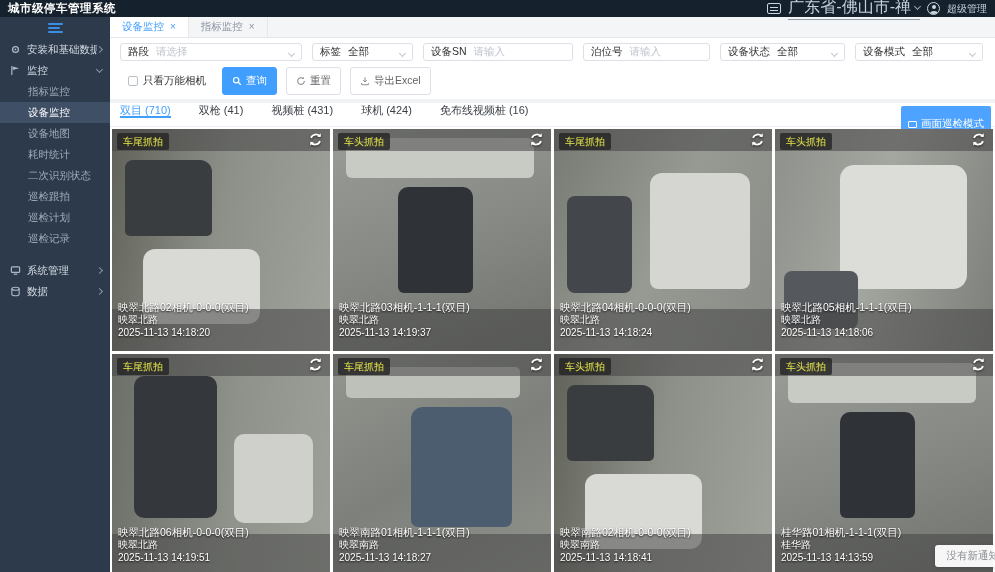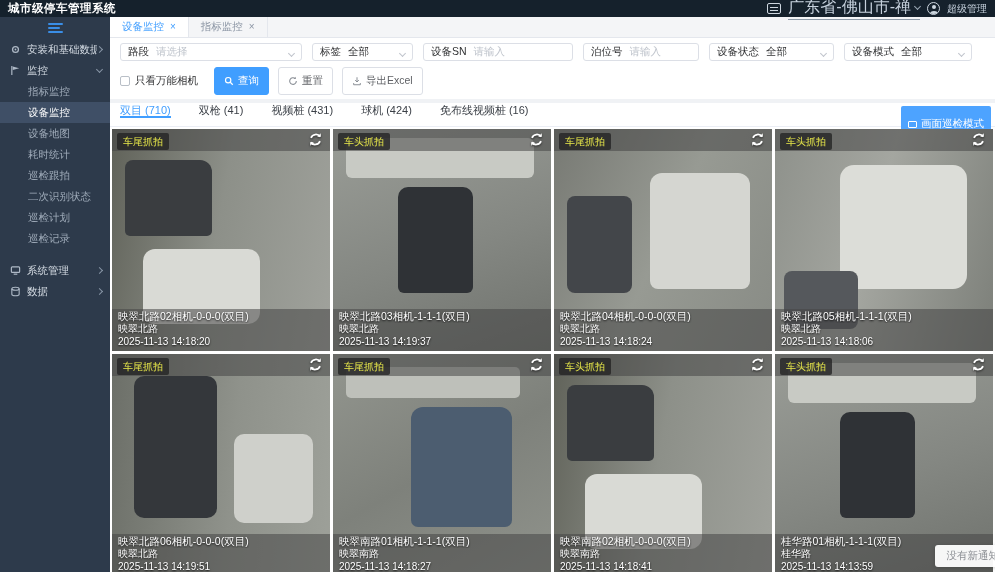--- a/index.html
+++ b/index.html
@@ -64,22 +64,22 @@
   .filter-card { background:#fff; padding:5px 10px 4px; flex:none; }
   .frow { display:flex; align-items:center; }
   .fgroup { display:flex; align-items:center; height:18px; border:1px solid #dcdfe6;
     border-radius:3px; margin-right:10px; background:#fff; overflow:hidden; }
   .fgroup .flabel { padding:0 7px; color:#303133; white-space:nowrap; font-size:10.5px; }
   .fgroup .fvalue { color:#303133; font-size:10.5px; white-space:nowrap; }
   .fgroup .fph { color:#bfc4cc; font-size:10.5px; white-space:nowrap; }
   .fgroup .fchev { margin:0 7px 0 auto; }
   .fgroup .fchev .chev { border-color:#c0c4cc; }
   .g-road{width:182px;} .g-tag{width:101px;} .g-sn{width:150px;}
-  .g-berth{width:116px;} .g-status{width:125px;} .g-mode{width:128px; margin-right:0;}
-  .frow2 { margin-top:6px; }
+  .g-berth{width:127px;} .g-status{width:125px;} .g-mode{width:128px; margin-right:0;}
+  .frow2 { margin-top:6px;margin-left:8px; }
   .ckbox { width:10px; height:10px; border:1px solid #b9bfc7; border-radius:2px; background:#fff;
     margin-right:5px; flex:none; cursor:pointer; }
   .cklabel { font-size:10.5px; color:#303133; margin-right:16px; }
   .btn { display:inline-flex; align-items:center; gap:4px; height:28px; padding:0 9px;
     border-radius:3px; font-size:10.5px; cursor:pointer; border:1px solid #dcdfe6;
     background:#fff; color:#606266; margin-right:9px; }
   .btn.primary { background:#409eff; border-color:#409eff; color:#fff; }
   .btn svg { width:10px; height:10px; display:block; }
   
   .gapline { height:4px; background:#f0f2f5; flex:none; }
@@ -119,21 +119,21 @@
   .v6::before { left:36%; top:24%; width:46%; height:54%; background:#4c5d70; border-radius:12px 12px 7px 7px; }
   .v6::after  { left:6%; top:6%; width:80%; height:14%; background:#bec0ba; border-radius:5px; }
   .strip { position:absolute; left:0; right:0; background:rgba(70,70,70,.55); z-index:1; }
   .strip.top { top:0; height:22px; }
   .strip.bot { bottom:0; height:42px; }
   .badge { position:absolute; z-index:2; top:4px; left:5px; background:rgba(35,35,35,.78);
     color:#e9e94a; font-size:10px; padding:1.5px 6px; border-radius:2px; white-space:nowrap; }
   .refresh { position:absolute; z-index:2; top:3px; right:7px; width:15px; height:15px; cursor:pointer;
     filter:drop-shadow(0 1px 1px rgba(0,0,0,.6)); }
   .refresh svg { width:15px; height:15px; display:block; }
-  .caption { position:absolute; z-index:2; left:6px; right:6px; bottom:3px; color:#fff;
+  .caption { position:absolute; z-index:2; left:6px; right:6px; bottom:12px; color:#fff;
     text-shadow:0 1px 2px rgba(0,0,0,.85); }
   .caption .cname { font-size:10.5px; line-height:13px; white-space:nowrap; overflow:hidden; }
   .caption .croad { font-size:10px; line-height:12px; }
   .caption .ctime { font-size:10px; line-height:13px; }
   
   .toast { position:absolute; z-index:40; right:-16px; bottom:5px; background:rgba(255,255,255,.95);
     color:#8c8f94; font-size:10.5px; padding:4px 12px; border-radius:3px;
     box-shadow:0 1px 4px rgba(0,0,0,.18); white-space:nowrap; }
 </style>
 </head>
@@ -188,24 +188,24 @@
     <div class="menu-item active">
       <span class="mi-lb">设备监控</span>
       </div>
     <div class="menu-item">
       <span class="mi-lb">设备地图</span>
       </div>
     <div class="menu-item">
       <span class="mi-lb">耗时统计</span>
       </div>
     <div class="menu-item">
+      <span class="mi-lb">二次识别状态</span>
+      </div>
+    <div class="menu-item">
       <span class="mi-lb">巡检跟拍</span>
-      </div>
-    <div class="menu-item">
-      <span class="mi-lb">二次识别状态</span>
       </div>
     <div class="menu-item">
       <span class="mi-lb">巡检计划</span>
       </div>
     <div class="menu-item">
       <span class="mi-lb">巡检记录</span>
       </div>
   </div>
   <div class="menu-item" style="margin-top:11px;">
     <span class="mi-ic">

